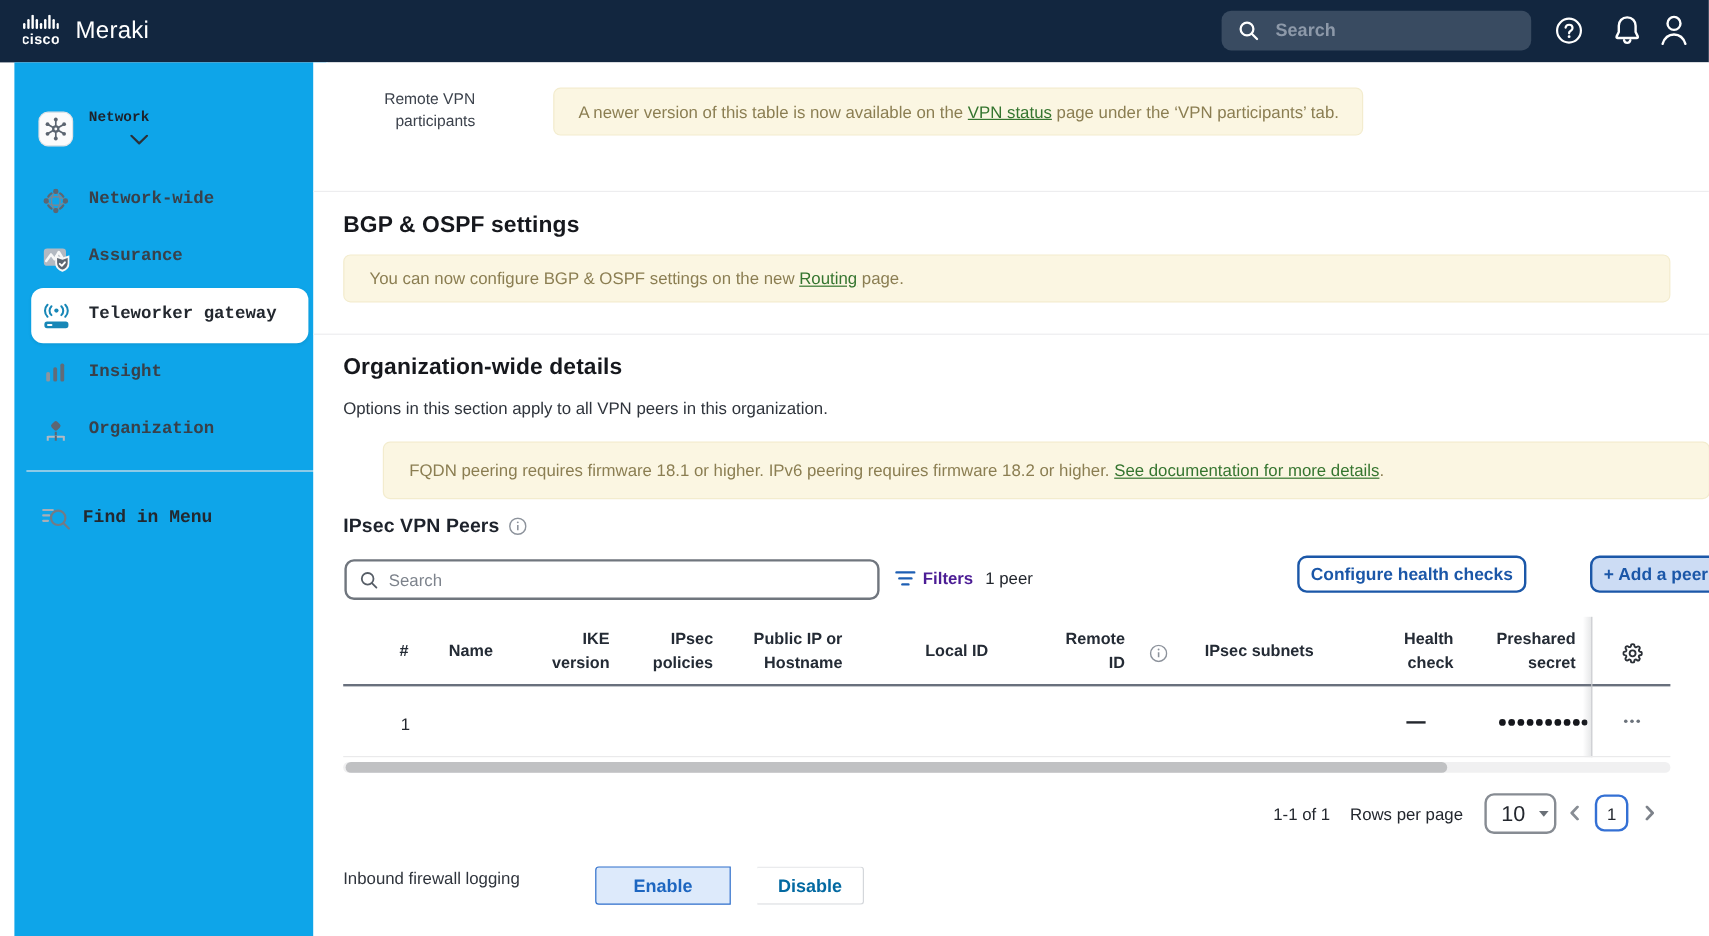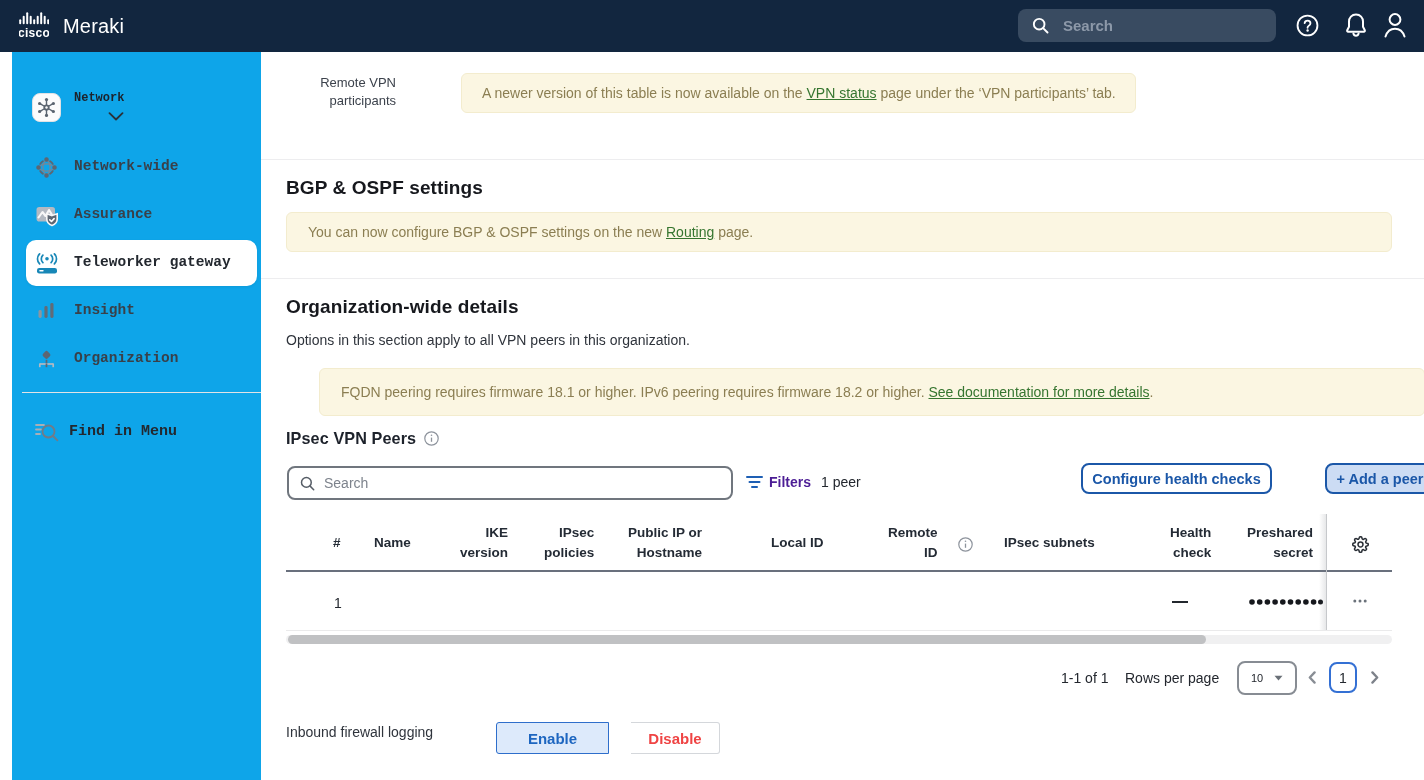--- a/index.html
+++ b/index.html
@@ -49,27 +49,27 @@
   .th { position:absolute; font-size:13.5px; font-weight:700; color:#242b35; line-height:20px; }
   .thline { position:absolute; left:25px; top:518px; width:1106px; height:2px; background:#69707d; }
   .td { position:absolute; font-size:14px; color:#23272e; }
   .vline { position:absolute; left:1058px; top:462px; width:8px; height:117px; background:linear-gradient(to right, rgba(120,125,132,0) 0%, rgba(120,125,132,0.18) 100%); border-right:1px solid #c6c8cb; }
   .sbtrack { position:absolute; left:25px; top:583px; width:1106px; height:8.5px; background:#f0f0f1; border-radius:5px; }
   .rowline { position:absolute; left:25px; top:577.5px; width:1106px; height:1px; background:#eaeaeb; }
   .sbthumb { position:absolute; left:2px; top:0; width:918px; height:8.5px; background:#c0c1c3; border-radius:5px; }
 
   .pgtext { position:absolute; top:618px; font-size:14px; color:#23272e; }
   .select10 { position:absolute; left:976px; top:609px; width:60px; height:34px; border:2px solid #878c93; border-radius:8px; display:flex; align-items:center; }
-  .select10 span { font-size:11px; color:#23272e; margin-left:12px; }
+  .select10 span { font-size:18px; color:#23272e; margin-left:12px; }
   .pagebox { position:absolute; left:1068px; top:610px; width:28px; height:31px; border:2px solid #3470d4; border-radius:8px; display:flex; align-items:center; justify-content:center; font-size:14px; color:#23272e; }
 
   .toggle { position:absolute; left:235px; top:670px; display:flex;gap:22px; }
   .tg { height:32px; display:flex; align-items:center; justify-content:center; font-size:15px; font-weight:700; }
   .tg.on { width:113px; background:#ddeafb; border:1px solid #2e6ecb; color:#1d66c0; border-radius:3px 0 0 3px; }
-  .tg.off { width:89px; background:#fff; border:1px solid #d4d7db; border-left:none; color:#ef4444; border-radius:0 3px 3px 0; }
+  .tg.off { width:89px; background:#fff; border:1px solid #d4d7db; border-left:none; color:#0369a1; border-radius:0 3px 3px 0; }
 </style>
 </head>
 <body>
 
 <div class="topbar">
   <div class="brand">
     <svg width="30" height="27" viewBox="0 0 30 27" fill="none">
       <g fill="#fff">
         <rect x="0.2" y="7.2" width="2" height="5" rx="1"></rect>
         <rect x="3.7" y="3.8" width="2" height="8.4" rx="1"></rect>

